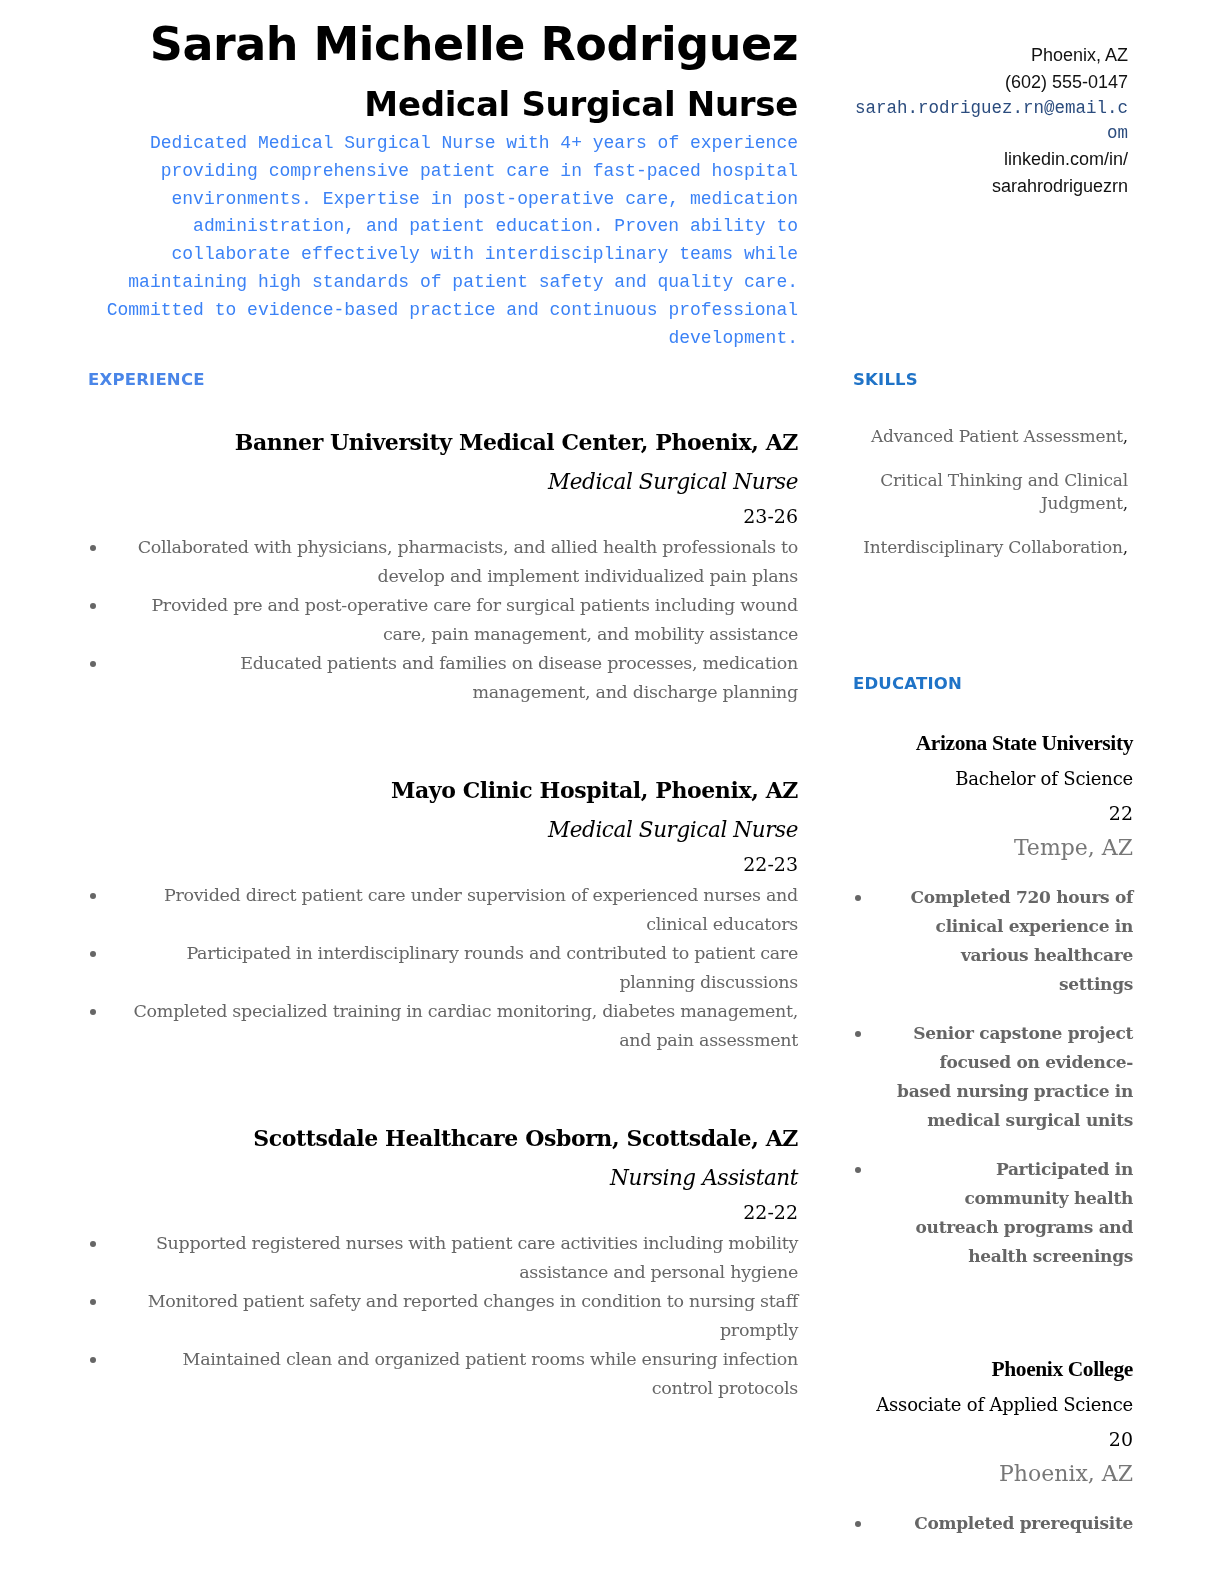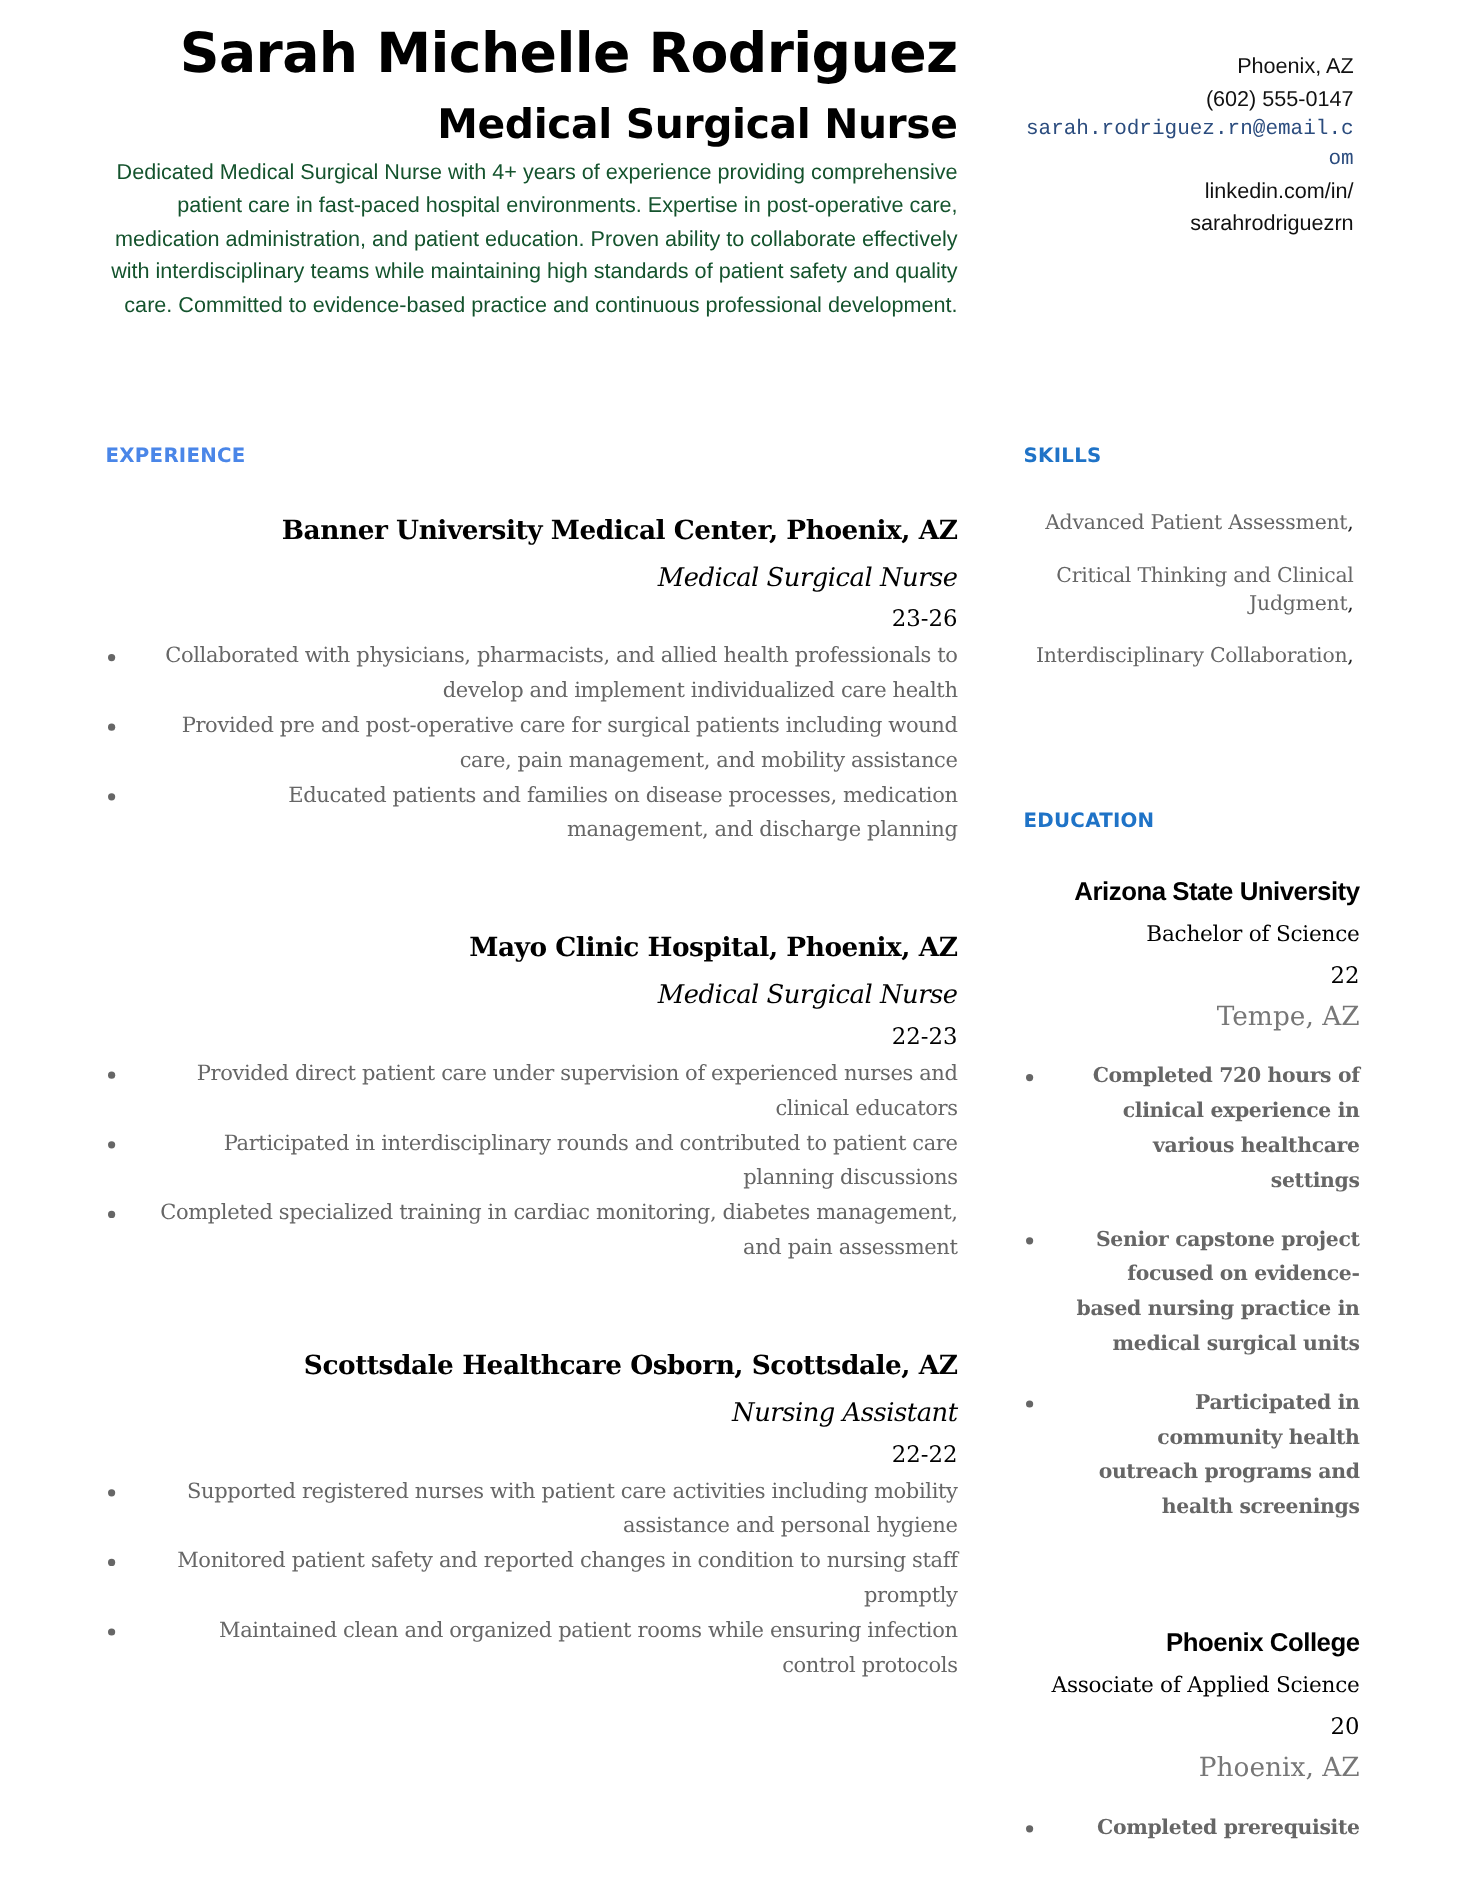--- a/index.html
+++ b/index.html
@@ -4,21 +4,21 @@
 <style>
   html, body { margin: 0; padding: 0; background: #ffffff; }
   body { width: 1224px; height: 1584px; position: relative; overflow: hidden; color: #000; }
   .page { position: absolute; left: 12px; top: 0; width: 1224px; height: 1244px; text-align: right; }
 
   .main { position: absolute; left: 76px; top: 14px; width: 710px; }
   .side { position: absolute; left: 841px; top: 42px; width: 275px; }
 
   .name { font-family: "DejaVu Sans", sans-serif; font-weight: bold; font-size: 46px; line-height: 60px; letter-spacing: -0.5px; margin: 0; }
   .headline { font-family: "DejaVu Sans", sans-serif; font-weight: bold; font-size: 34px; line-height: 44px; margin: 8px 0 0 0; letter-spacing: -0.3px; }
-  .summary { font-family: Liberation Sans, sans-serif; font-size: 18px; line-height: 27.8px; margin: 4px 0 0 0; color: #14532d; }
+  .summary { font-family: Liberation Mono, monospace; font-size: 18px; line-height: 27.8px; margin: 4px 0 0 0; color: #3b82f6; }
 
   .contact div { font-family: "Liberation Sans", sans-serif; font-size: 18px; line-height: 27px; color: #111; }
   .contact .email { font-family: Liberation Mono, monospace; font-size: 17.5px; color: #2b4c7e; line-height: 25px; word-break: break-all; }
 
   .section-title { font-family: "DejaVu Sans", sans-serif; font-weight: bold; font-size: 16.5px; letter-spacing: 0.2px; margin: 0; }
   .exp-title { color: #4a86e8; position: absolute; left: 76px; top: 370px; }
   .skills-title { color: #1f73c7; position: absolute; left: 841px; top: 370px; }
   .edu-title { color: #1f73c7; position: absolute; left: 841px; top: 674px; }
 
   .job { position: absolute; left: 76px; width: 710px; }
@@ -27,21 +27,21 @@
   .job-dates { font-family: "DejaVu Serif", serif; font-size: 19px; line-height: 28px; margin: 5px 0 0 0; }
   .bullets { list-style: none; margin: 3px 0 0 0; padding: 0; }
   .bullets li { position: relative; padding-left: 36px; font-family: "DejaVu Serif", serif; font-size: 17.5px; line-height: 29px; color: #666; letter-spacing: -0.3px; }
   .bullets li .dot { position: absolute; left: 2px; top: 12px; width: 6px; height: 6px; border-radius: 50%; background: #666; }
 
   .skills { position: absolute; left: 841px; top: 425px; width: 275px; }
   .skill { font-family: "DejaVu Serif", serif; font-size: 17px; line-height: 23px; color: #666; margin-bottom: 21px; letter-spacing: -0.2px; }
   .skill .comma { color: #222; }
 
   .edu { position: absolute; left: 841px; width: 280px; }
-  .edu-school { font-family: Liberation Sans, sans-serif; font-weight: bold; font-size: 21.5px; line-height: 30px; margin: 0; letter-spacing: -0.4px; }
+  .edu-school { font-family: Liberation Serif, serif; font-weight: bold; font-size: 21.5px; line-height: 30px; margin: 0; letter-spacing: -0.4px; }
   .edu-degree { font-family: "DejaVu Serif", serif; font-size: 18px; line-height: 26px; margin: 8px 0 0 0; letter-spacing: -0.2px; }
   .edu-year { font-family: "DejaVu Serif", serif; font-size: 19px; line-height: 26px; margin: 8px 0 0 0; }
   .edu-loc { font-family: "DejaVu Serif", serif; font-size: 22px; line-height: 26px; margin: 9px 0 0 0; color: #777; }
   .edu-bullets { list-style: none; margin: 22px 0 0 0; padding: 0; }
   .edu-bullets li { position: relative; padding-left: 36px; font-family: "DejaVu Serif", serif; font-weight: bold; font-size: 17px; line-height: 29px; color: #666; margin-bottom: 20px; letter-spacing: -0.3px; }
   .edu-bullets li .dot { position: absolute; left: 2px; top: 12px; width: 6px; height: 6px; border-radius: 50%; background: #666; }
 </style>
 </head>
 <body>
 
@@ -63,21 +63,21 @@
 
   <h3 class="section-title exp-title">EXPERIENCE</h3>
   <h3 class="section-title skills-title">SKILLS</h3>
   <h3 class="section-title edu-title">EDUCATION</h3>
 
   <div class="job" style="top:427px;">
     <h4 class="job-company">Banner University Medical Center, Phoenix, AZ</h4>
     <div class="job-role">Medical Surgical Nurse</div>
     <div class="job-dates">23-26</div>
     <ul class="bullets">
-      <li><span class="dot"></span><span>Collaborated with physicians, pharmacists, and allied health professionals to develop and implement individualized care health</span></li>
+      <li><span class="dot"></span><span>Collaborated with physicians, pharmacists, and allied health professionals to develop and implement individualized pain plans</span></li>
       <li><span class="dot"></span><span>Provided pre and post-operative care for surgical patients including wound care, pain management, and mobility assistance</span></li>
       <li><span class="dot"></span><span>Educated patients and families on disease processes, medication management, and discharge planning</span></li>
     </ul>
   </div>
 
   <div class="job" style="top:775px;">
     <h4 class="job-company">Mayo Clinic Hospital, Phoenix, AZ</h4>
     <div class="job-role">Medical Surgical Nurse</div>
     <div class="job-dates">22-23</div>
     <ul class="bullets">

